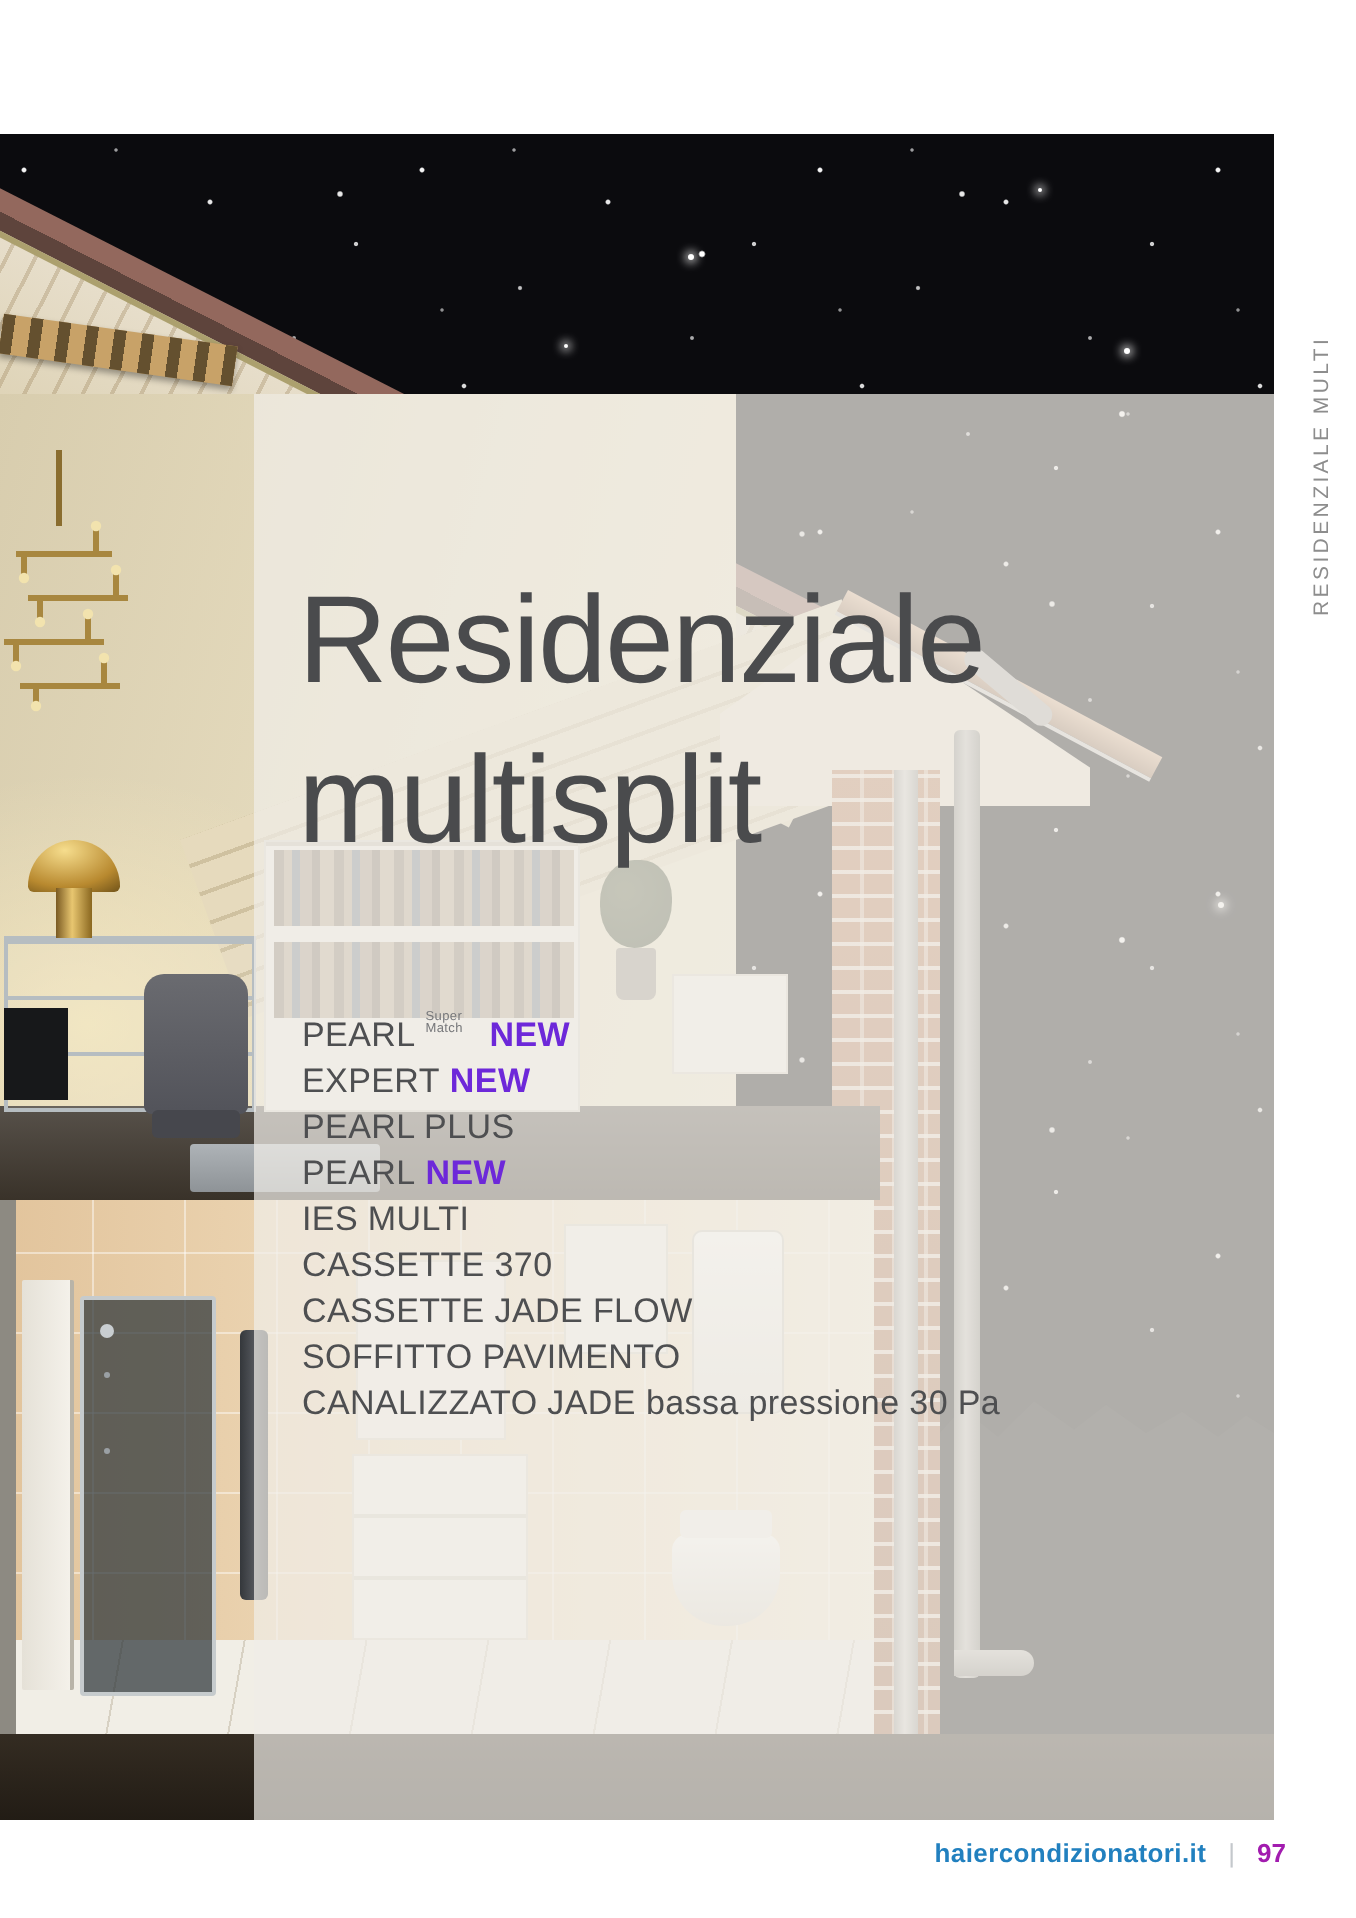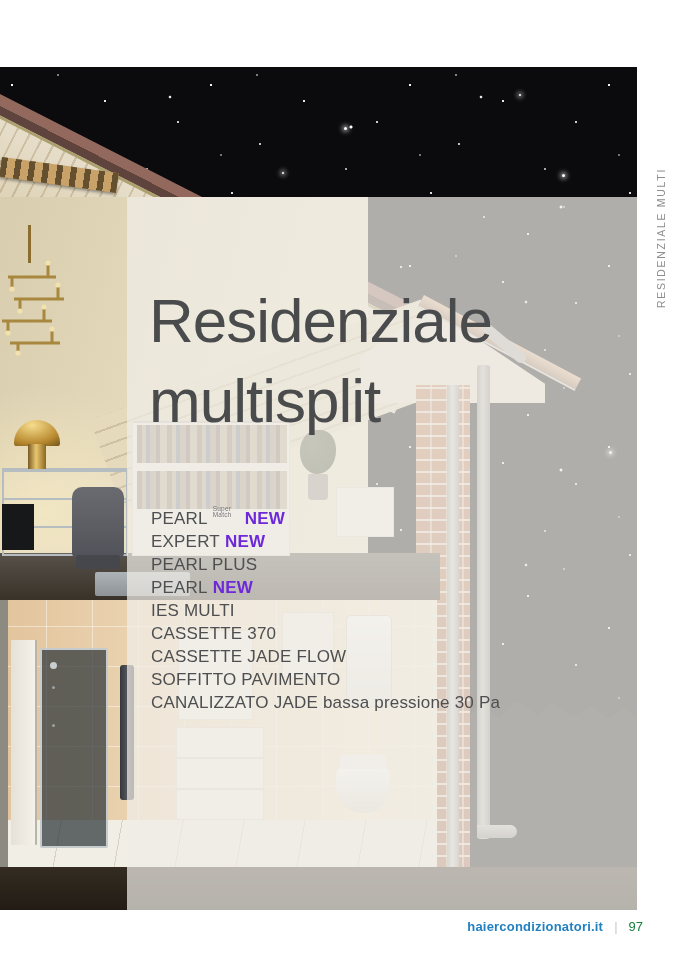--- a/index.html
+++ b/index.html
@@ -128,21 +128,21 @@
   .p-badge { color:#6d28d9; font-weight:700; margin-left:5px; }
   .p-detail { margin-left:5px; }
   .p-sup:empty, .p-badge:empty, .p-detail:empty { display:none; }
 
   
   .side-label { position:absolute; left:591px; top:232px; width:140px; height:12px; transform:rotate(-90deg); z-index:5;
     font-size:10.5px; letter-spacing:1.7px; color:#8d8d8d; text-align:center; white-space:nowrap; }
   .footer { position:absolute; top:919px; right:35px; display:flex; align-items:flex-end; gap:11px; font-size:13px; z-index:5; }
   .footer .site { color:#2180BF; font-weight:700; letter-spacing:.2px; text-decoration:none; }
   .footer .sep { color:#c4c8cc; font-weight:400; }
-  .footer .pnum { color:#15803d; font-weight:400; }
+  .footer .pnum { color:#a21caf; font-weight:700; }
 </style>
 </head>
 <body>
 
 <div class="page">
 
   <div class="photo">
     <div class="stars-a"></div>
     <div class="stars-b"></div>
     <div class="bstar b1"></div>

